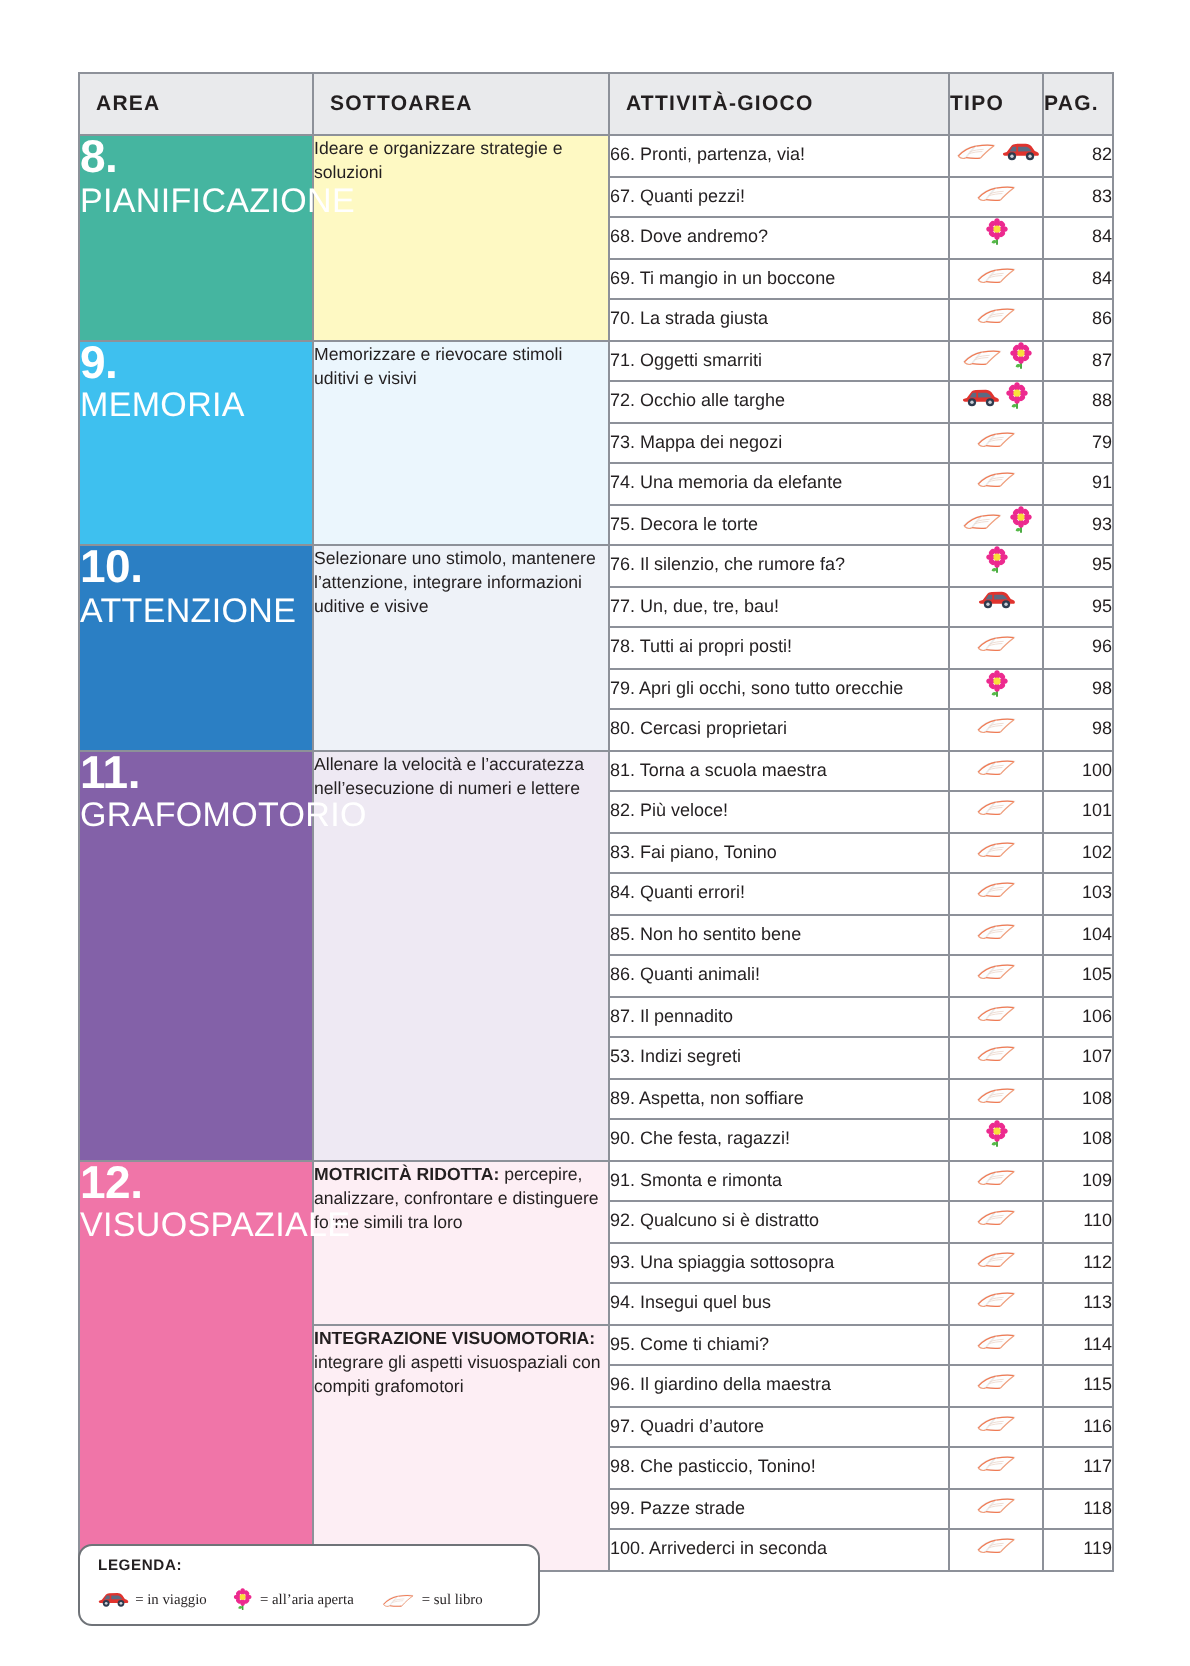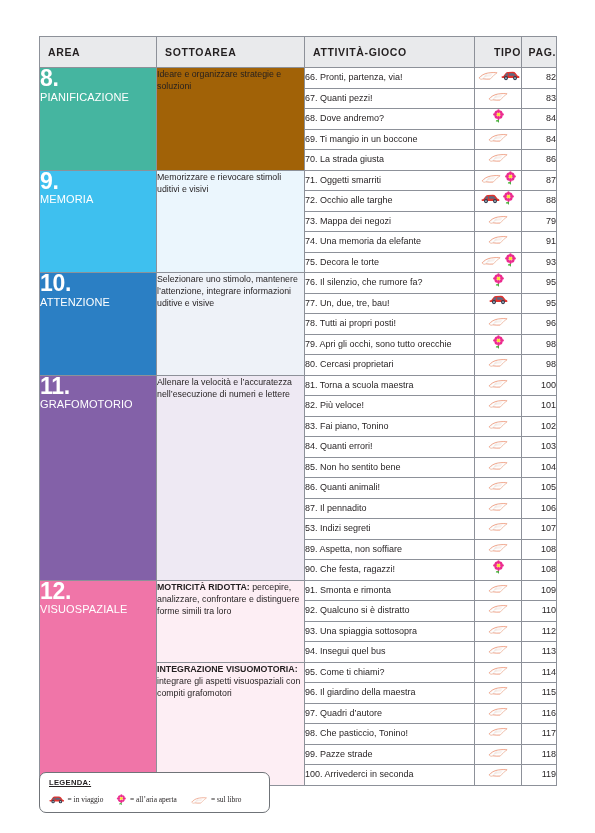--- a/index.html
+++ b/index.html
@@ -35,35 +35,35 @@
     font-size:10.5px;
     font-weight:bold;
     letter-spacing:.06em;
     color:#231f20;
     text-align:left;
     padding:0 0 0 8px;
     vertical-align:middle;
     line-height:30px;
     white-space:nowrap;
   }
-  .hdr th.ctr{text-align:right;padding-left:0;}
+  .hdr th.ctr{text-align:left;padding-left:0;}
 
   
   .area-cell{
     position:relative;
     border:1px solid #8d9199;
     color:#ffffff;
     padding:9px 0 0 9px;
   }
   .area-num{
     font-size:23px;font-weight:bold;line-height:0.95;
     letter-spacing:-.01em;
   }
   .area-name{
-    font-size:11px;line-height:1.15;margin-top:1px;
+    font-size:17px;line-height:1.15;margin-top:1px;
     letter-spacing:.01em;
   }
 
   
   .sub-cell{
     border:1px solid #8d9199;
     font-size:8.8px;
     line-height:1.38;
     color:#231f20;
     padding:9px 8px 6px 9px;
@@ -104,21 +104,21 @@
   .legend{
     position:absolute;left:39px;top:772px;
     width:231px;height:41px;
     border:1.1px solid #6f7378;
     border-radius:7px;
     background:#ffffff;
     box-sizing:border-box;
   }
   .legend-title{
     position:absolute;left:9px;top:5px;
-    font-size:7.6px;font-weight:bold;letter-spacing:.04em;text-decoration:underline;
+    font-size:7.6px;font-weight:bold;letter-spacing:.04em;
   }
   .legend-items{
     position:absolute;left:9px;top:21px;right:6px;
     display:flex;align-items:center;
   }
   .leg-item{display:flex;align-items:center;white-space:nowrap;font-family:Liberation Serif, serif;}
   .leg-item + .leg-item{margin-left:13px;}
   .leg-item svg{vertical-align:middle;}
   .leg-txt{font-size:7.4px;margin-left:3px;}
 </style>
@@ -185,21 +185,21 @@
         <th class="ctr">TIPO</th>
         <th class="ctr">PAG.</th>
       </tr>
     </thead>
     <tbody id="tbody">
         <tr>
           <td class="area-cell" rowspan="5" style="background:#45b5a0">
             <div class="area-num">8.</div>
             <div class="area-name">PIANIFICAZIONE</div>
           </td>
-          <td class="sub-cell" rowspan="5" style="background:#a16207">Ideare e organizzare strategie e soluzioni</td>
+          <td class="sub-cell" rowspan="5" style="background:#fef9c3">Ideare e organizzare strategie e soluzioni</td>
           <td class="act-cell">66. Pronti, partenza, via!</td>
           <td class="tipo-cell"><svg width="22" height="14">
               <use href="#ic-book"></use>
             </svg><svg width="19" height="11">
               <use href="#ic-car"></use>
             </svg></td>
           <td class="pag-cell">82</td>
         </tr>
         <tr>
           <td class="act-cell">67. Quanti pezzi!</td>

